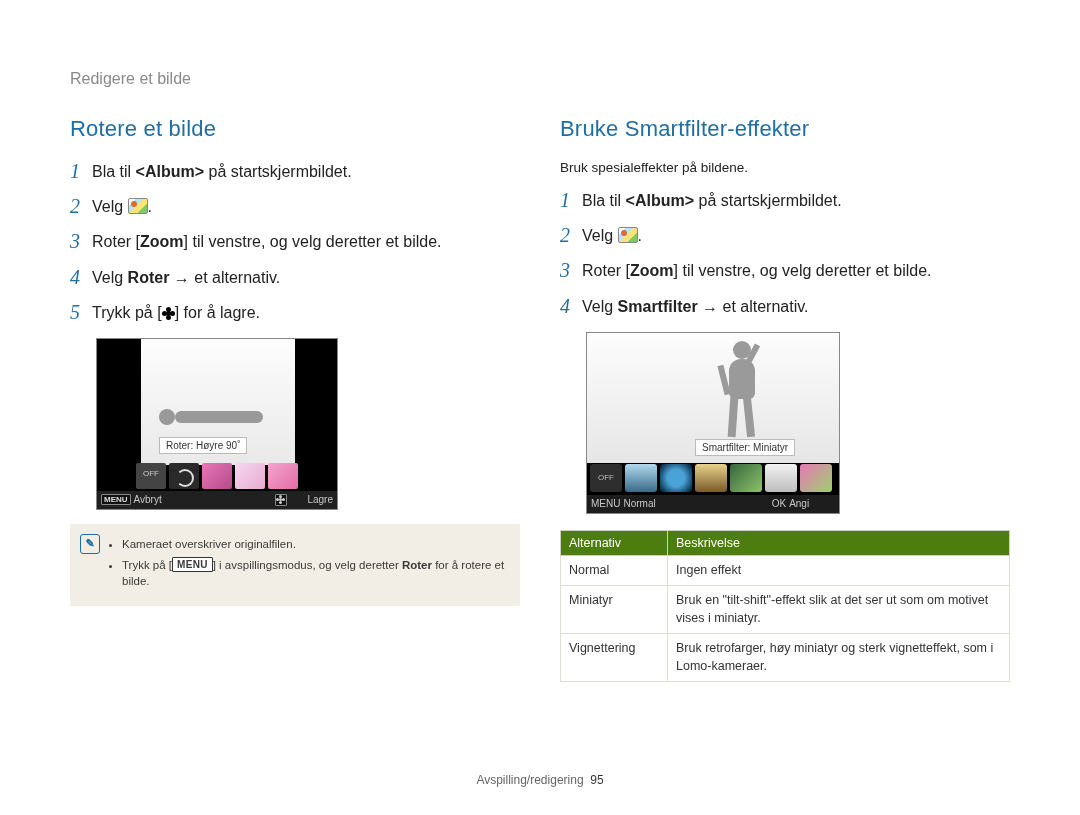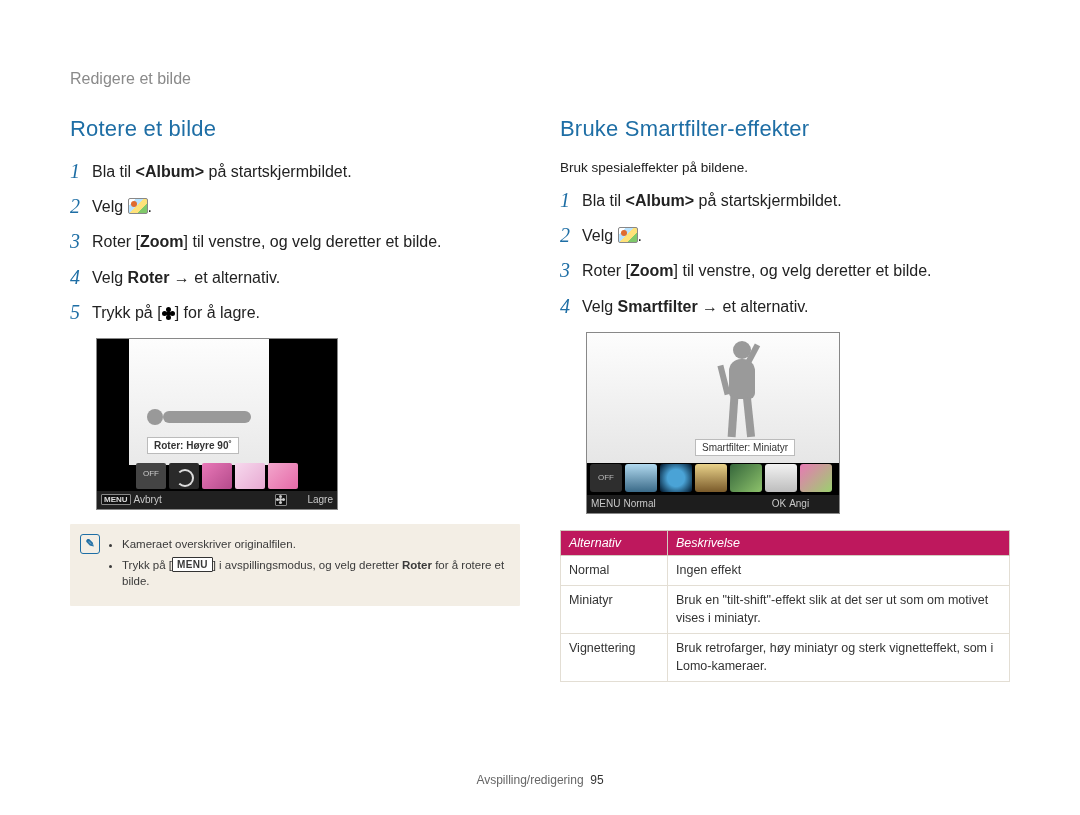--- a/index.html
+++ b/index.html
@@ -15,21 +15,21 @@
   ol.steps>li .txt{font-size:16px;line-height:1.45;}
   .txt b{font-weight:700;}
   .icon-palette{display:inline-block;width:18px;height:14px;vertical-align:-2px;background:linear-gradient(135deg,#fff 20%,#b9e3ff 20% 45%,#ffe27a 45% 70%,#7fc96a 70%);border:1px solid #888;border-radius:2px;position:relative;}
   .icon-palette::after{content:"";position:absolute;left:2px;top:2px;width:6px;height:6px;border-radius:50%;background:#e06b2f;}
   .icon-flower{display:inline-block;width:13px;height:13px;vertical-align:-2px;position:relative;}
   .icon-flower .p{position:absolute;width:5px;height:5px;background:#000;border-radius:50%;}
   .icon-flower .p1{left:4px;top:0;} .icon-flower .p2{left:0;top:4px;} .icon-flower .p3{left:8px;top:4px;} .icon-flower .p4{left:4px;top:8px;} .icon-flower .p5{left:4px;top:4px;}
   .kbd{display:inline-block;border:1px solid #333;padding:0 4px;font-size:10px;line-height:13px;border-radius:1px;vertical-align:1px;background:#fff;font-family:Arial;font-weight:700;letter-spacing:.3px;}
 
   .lcd{width:240px;height:170px;background:#000;position:relative;margin:14px 0 14px 26px;border:1px solid #888;}
-  .lcd .photo{position:absolute;left:32px;top:0;width:140px;height:126px;background:linear-gradient(#fdfdfd,#e9e9e9);font-weight:bold;}
+  .lcd .photo{position:absolute;left:44px;top:0;width:154px;height:126px;background:linear-gradient(#fdfdfd,#e9e9e9);}
   .sil1{position:absolute;left:18px;top:62px;width:104px;height:30px;}
   .sil1::before{content:"";position:absolute;left:0;top:8px;width:16px;height:16px;border-radius:50%;background:#999;}
   .sil1::after{content:"";position:absolute;left:16px;top:10px;width:88px;height:12px;border-radius:6px;background:#999;}
   .tooltip{position:absolute;background:#fff;border:1px solid #bbb;padding:2px 6px;font-size:10px;color:#333;}
   .lcd .thumbs{position:absolute;left:0;bottom:18px;width:240px;height:30px;display:flex;align-items:center;justify-content:center;gap:3px;}
   .lcd .thumb{width:30px;height:26px;border-radius:2px;background:#555;}
   .lcd .thumb.off{background:#444;position:relative;}
   .lcd .thumb.off::after{content:"OFF";position:absolute;left:0;right:0;top:6px;font-size:8px;color:#ccc;text-align:center;}
   .lcd .thumb.rot{background:#2a2a2a;position:relative;}
   .lcd .thumb.rot::after{content:"";position:absolute;left:7px;top:6px;width:14px;height:14px;border:2px solid #ddd;border-left-color:transparent;border-radius:50%;}
@@ -64,21 +64,21 @@
   .lcd2 .actbar{position:absolute;left:0;bottom:0;width:252px;height:18px;background:#1d1d1d;color:#c8c8c8;font-size:10px;display:flex;align-items:center;}
   .lcd2 .actbar .l{margin-left:4px;display:flex;align-items:center;gap:3px;}
   .lcd2 .actbar .r{margin-left:116px;display:flex;align-items:center;gap:3px;}
 
   .note{background:#f3eee5;padding:12px 12px 12px 40px;font-size:11.5px;color:#3a3a3a;position:relative;line-height:1.45;border-radius:1px;}
   .note .nicon{position:absolute;left:10px;top:10px;width:18px;height:18px;border:1.5px solid #1e6ea5;border-radius:3px;display:flex;align-items:center;justify-content:center;color:#1e6ea5;font-size:11px;font-weight:700;}
   .note ul{margin:0;padding:0 0 0 12px;}
   .note ul li{margin:0 0 4px 0;}
 
   table.opt{border-collapse:collapse;width:100%;font-size:12.5px;margin-top:0;}
-  table.opt th{background:#be185d;color:#fff;font-weight:400;text-align:left;padding:5px 8px;border:1px solid #d3ccc0;font-style:italic;}
+  table.opt th{background:#4d7c0f;color:#fff;font-weight:400;text-align:left;padding:5px 8px;border:1px solid #d3ccc0;}
   table.opt td{padding:6px 8px;border:1px solid #e3ded4;vertical-align:top;color:#333;line-height:1.4;}
   table.opt td.k{width:90px;color:#333;}
 
   .footer{position:absolute;left:0;right:0;bottom:28px;text-align:center;font-size:12px;color:#666;}
   .footer .pn{color:#333;}
 </style>
 </head>
 <body>
 <div class="page">
 

